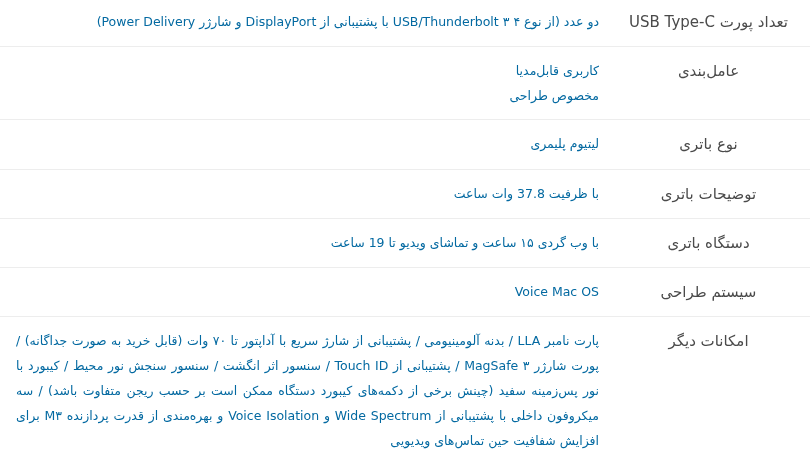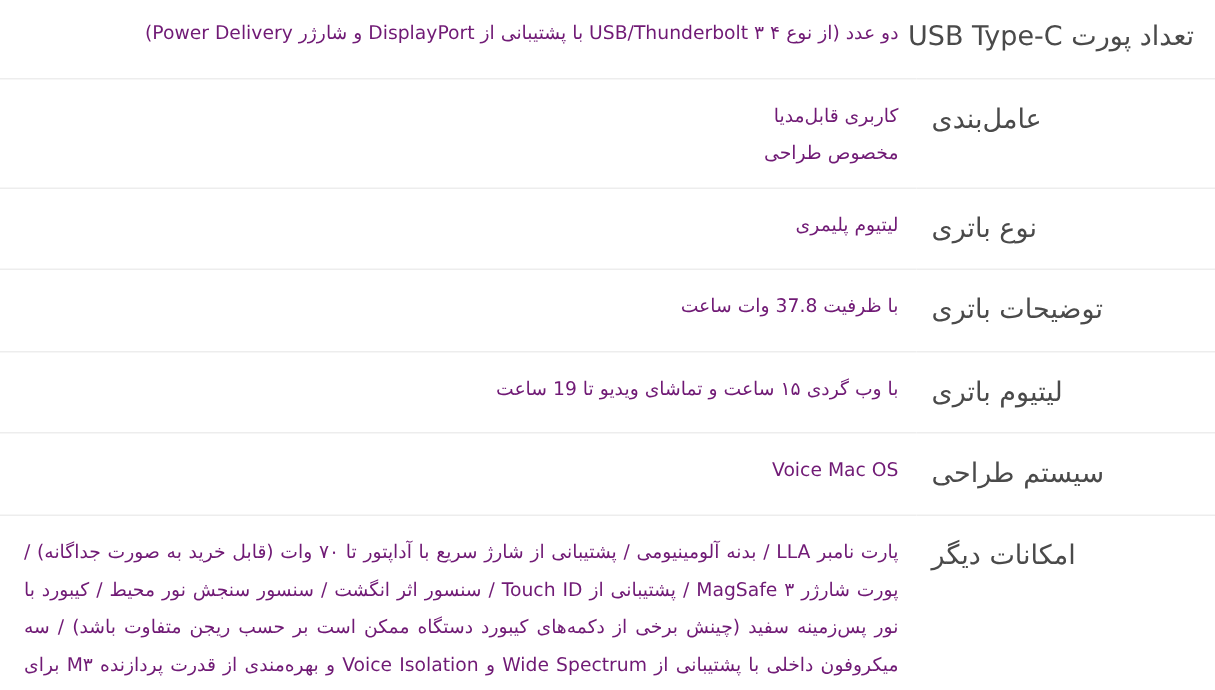--- a/index.html
+++ b/index.html
@@ -21,35 +21,35 @@
   }
   .spec-row {
     border-bottom: 1px solid #ededed;
   }
   .spec-row:last-child {
     border-bottom: none;
   }
   .spec-label {
     width: 175px;
     padding: 11px 14px 11px 10px;
-    text-align: left;
+    text-align: center;
     vertical-align: top;
-    font-size: 18px;
+    font-size: 15px;
     line-height: 1.75;
     color: #4a4a4a;
     white-space: nowrap;
   }
   .spec-value {
     padding: 11px 12px 11px 16px;
     text-align: justify;
     text-align-last: right;
     vertical-align: top;
     font-size: 12.5px;
     line-height: 2.0;
-    color: #701a75;
+    color: #0369a1;
     direction: rtl;
   }
   .spec-value .line {
     display: block;
   }
   .spec-value.single {
     white-space: nowrap;
   }
   .r0 .spec-label, .r0 .spec-value { padding-top: 9px; }
 </style>
@@ -77,21 +77,21 @@
         <span class="line">لیتیوم پلیمری</span>
       </td>
     </tr>
     <tr class="spec-row">
       <td class="spec-label">توضیحات باتری</td>
       <td class="spec-value single">
         <span class="line">با ظرفیت 37.8 وات ساعت</span>
       </td>
     </tr>
     <tr class="spec-row">
-      <td class="spec-label">لیتیوم باتری</td>
+      <td class="spec-label">دستگاه باتری</td>
       <td class="spec-value single">
         <span class="line">با وب گردی ۱۵ ساعت و تماشای ویدیو تا 19 ساعت</span>
       </td>
     </tr>
     <tr class="spec-row">
       <td class="spec-label">سیستم طراحی</td>
       <td class="spec-value single">
         <span class="line">Voice Mac OS</span>
       </td>
     </tr>

